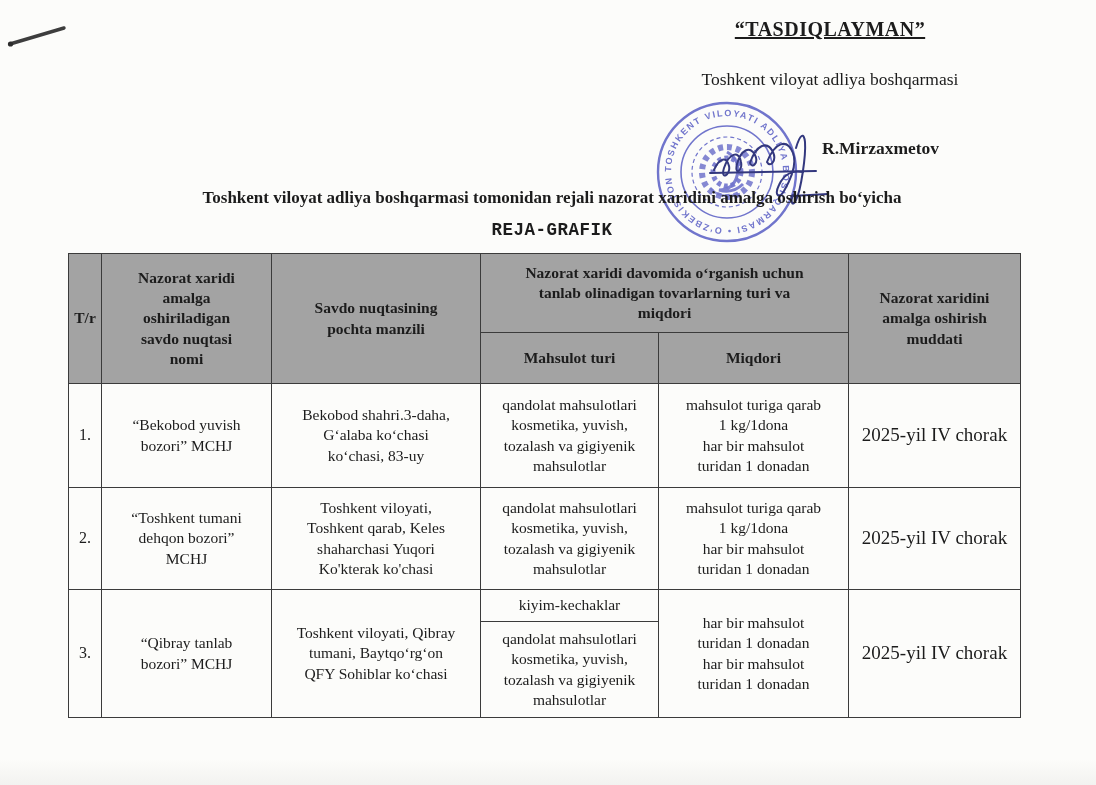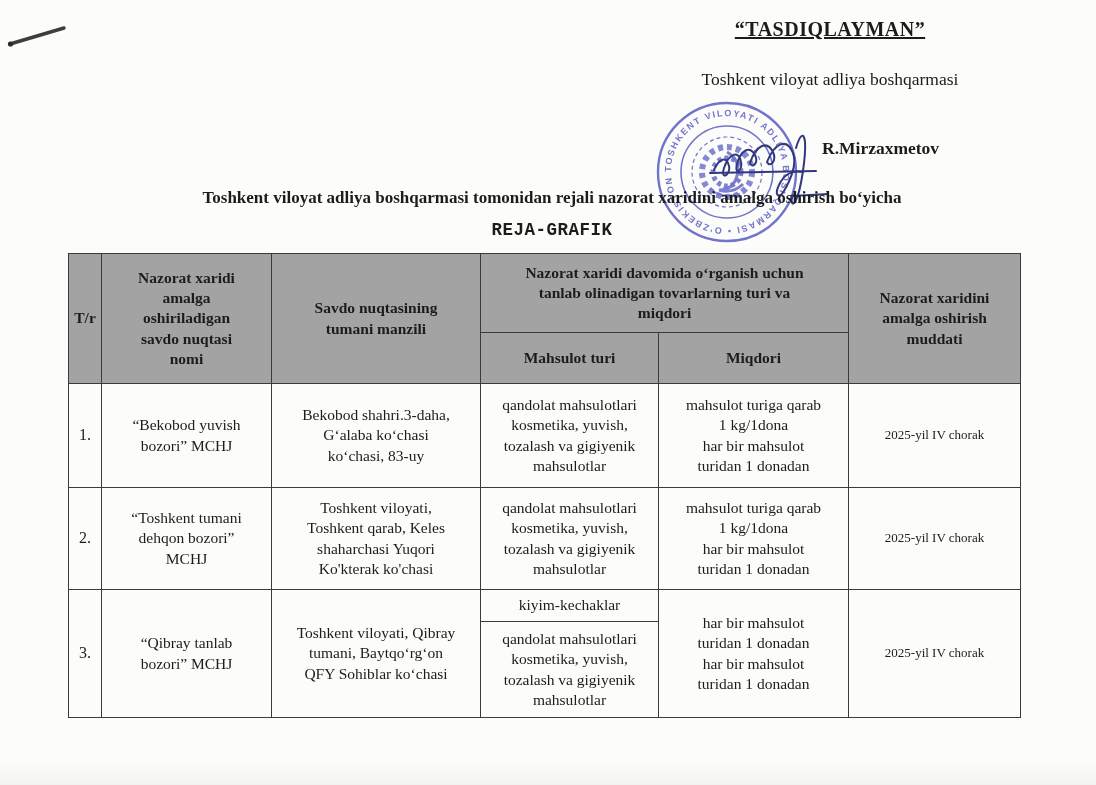--- a/index.html
+++ b/index.html
@@ -37,21 +37,21 @@
   table.plan td,table.plan th{
     border:1.6px solid #3b3b3b;
     text-align:center;vertical-align:middle;
     padding:2px 5px;
     white-space:pre-line;
     overflow:hidden;
     font-weight:normal;
   }
   table.plan th{font-weight:bold;background:#a3a3a3;}
   td.num{font-weight:bold;font-size:16px;}
-  td.deadline{font-size:13px;}
+  td.deadline{font-size:19px;}
 </style>
 </head>
 <body>
 
 <svg class="pen-mark" width="70" height="34">
   <line x1="6" y1="26" x2="60" y2="10" stroke="#3d3d3d" stroke-width="3.4" stroke-linecap="round"></line>
   <circle cx="6.5" cy="26" r="2.6" fill="#2c2c2c"></circle>
 </svg>
 
 <div class="approve">
@@ -103,21 +103,21 @@
   </colgroup>
   <tbody>
     <tr style="height:79px">
       <th rowspan="2">T/r</th>
       <th rowspan="2">Nazorat xaridi
 amalga
 oshiriladigan
 savdo nuqtasi
 nomi</th>
       <th rowspan="2">Savdo nuqtasining
-tumani manzili</th>
+pochta manzili</th>
       <th colspan="2">Nazorat xaridi davomida oʻrganish uchun
 tanlab olinadigan tovarlarning turi va
 miqdori</th>
       <th rowspan="2">Nazorat xaridini
 amalga oshirish
 muddati</th>
     </tr>
     <tr style="height:51px">
       <th>Mahsulot turi</th>
       <th>Miqdori</th>

